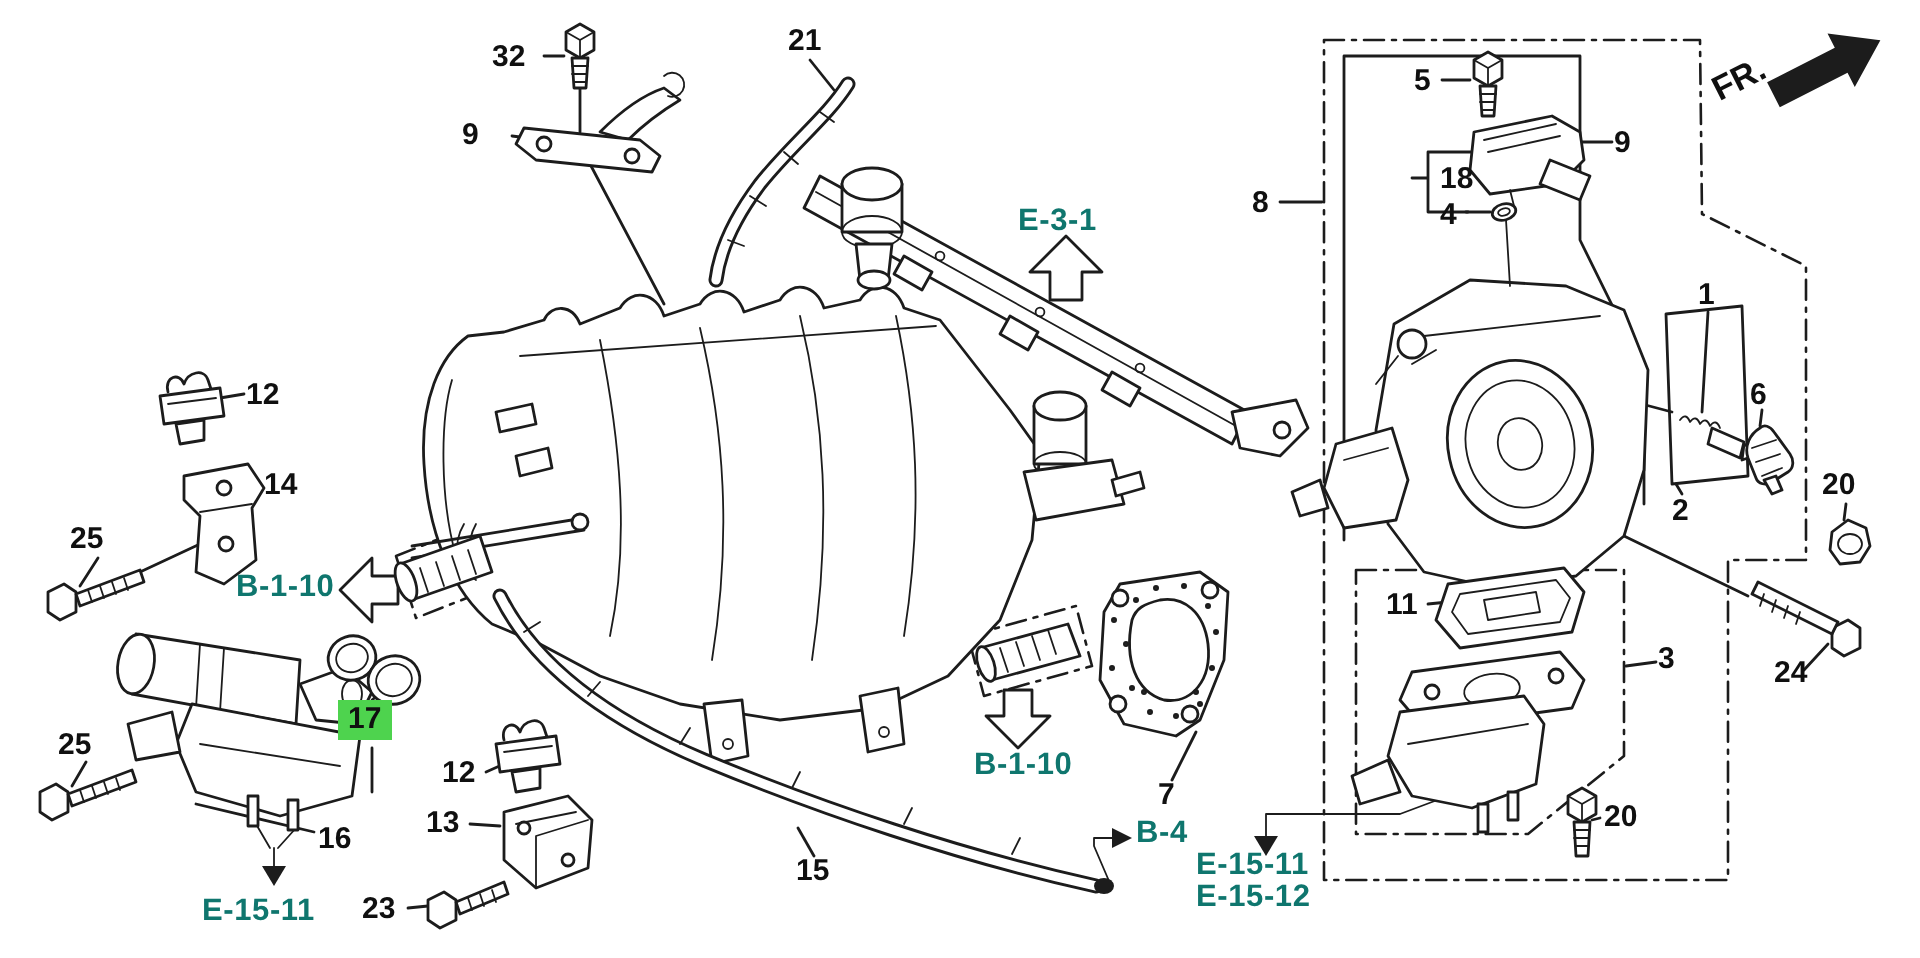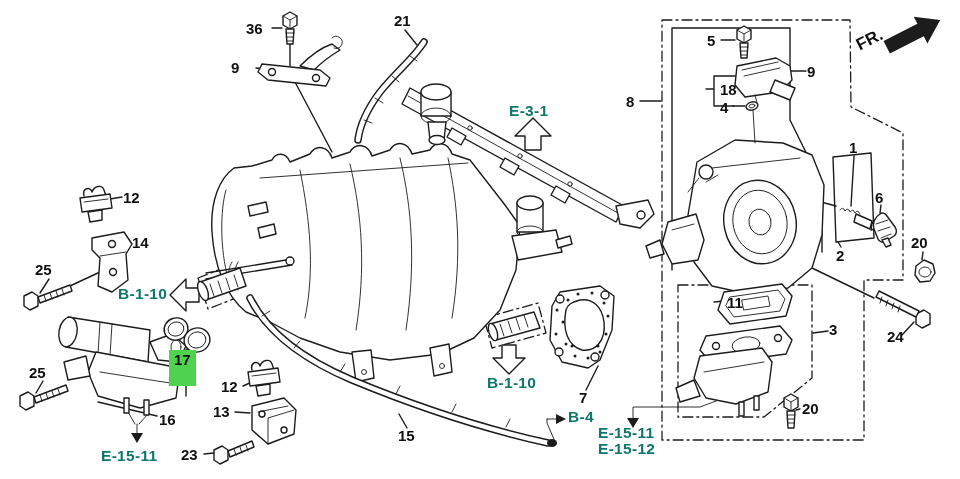--- a/index.html
+++ b/index.html
@@ -10,21 +10,21 @@
   #art *{stroke:#1c1c1c;fill:none;stroke-width:1.4;stroke-linecap:round;stroke-linejoin:round;}
   #art .w{fill:#ffffff;}
   #art .blk{fill:#1c1c1c;stroke:none;}
   #art .thin{stroke-width:0.9;}
   #art .dd{stroke-dasharray:10 4 2 4;stroke-width:1.3;}
   #art .tubeO{stroke-width:7.5;}
   #art .tubeI{stroke:#ffffff;stroke-width:4.6;}
   #art .dot{fill:#1c1c1c;stroke:none;}
   .callout{position:absolute;font-weight:bold;font-size:15px;color:#101010;line-height:17px;}
   .ref{position:absolute;font-weight:bold;font-size:15.5px;color:#0f766e;line-height:16px;letter-spacing:0.3px;}
-  .hl{padding:1px 5px 18px 5px;}
+  .hl{padding:1px 5px 2px 5px;}
   .code{position:absolute;font-family:"DejaVu Serif",serif;font-size:13.5px;color:#101010;letter-spacing:2.5px;}
   .fr{position:absolute;font-weight:bold;font-size:17px;color:#101010;transform:rotate(-27deg);}
 </style>
 </head>
 <body>
 
 <div id="stage">
 
 <svg id="art" width="960" height="479" viewBox="0 0 960 479">
 
@@ -333,21 +333,21 @@
     <ellipse class="thin" cx="746" cy="345" rx="14" ry="8" transform="rotate(-8 746 345)"></ellipse>
     <path class="w" d="M700,356 L762,348 L772,362 L768,392 L736,404 L706,398 L694,378 Z"></path>
     <path class="thin" d="M704,372 L764,362"></path>
     <path class="w" d="M694,380 L676,388 L680,402 L700,396 Z"></path>
     <path class="w" d="M739,402 L744,402 L744,416 L739,416 Z"></path>
     <path class="w" d="M754,396 L759,396 L759,410 L754,410 Z"></path>
   </g>
 
 </svg>
 
-<div class="callout" style="left:246px;top:20px">36</div>
+<div class="callout" style="left:246px;top:20px">32</div>
 <div class="callout" style="left:231px;top:59px">9</div>
 <div class="callout" style="left:394px;top:12px">21</div>
 <div class="ref" style="left:509px;top:103px">E-3-1</div>
 <div class="callout" style="left:626px;top:93px">8</div>
 <div class="callout" style="left:707px;top:32px">5</div>
 <div class="callout" style="left:720px;top:81px">18</div>
 <div class="callout" style="left:720px;top:99px">4</div>
 <div class="callout" style="left:807px;top:63px">9</div>
 <div class="fr" style="left:856px;top:30px">FR.</div>
 <div class="callout" style="left:849px;top:139px">1</div>
@@ -364,18 +364,18 @@
 <div class="ref" style="left:101px;top:448px">E-15-11</div>
 <div class="callout" style="left:221px;top:378px">12</div>
 <div class="callout" style="left:213px;top:403px">13</div>
 <div class="callout" style="left:181px;top:446px">23</div>
 <div class="callout" style="left:398px;top:427px">15</div>
 <div class="ref" style="left:487px;top:375px">B-1-10</div>
 <div class="callout" style="left:579px;top:389px">7</div>
 <div class="ref" style="left:568px;top:409px">B-4</div>
 <div class="ref" style="left:598px;top:425px">E-15-11</div>
 <div class="ref" style="left:598px;top:441px">E-15-12</div>
-<div class="callout" style="left:727px;top:294px">11</div>
+<div class="callout" style="left:693px;top:294px">11</div>
 <div class="callout" style="left:829px;top:321px">3</div>
 <div class="callout" style="left:802px;top:400px">20</div>
 <div class="callout" style="left:887px;top:328px">24</div>
 
 </div>
 
 </body></html>

